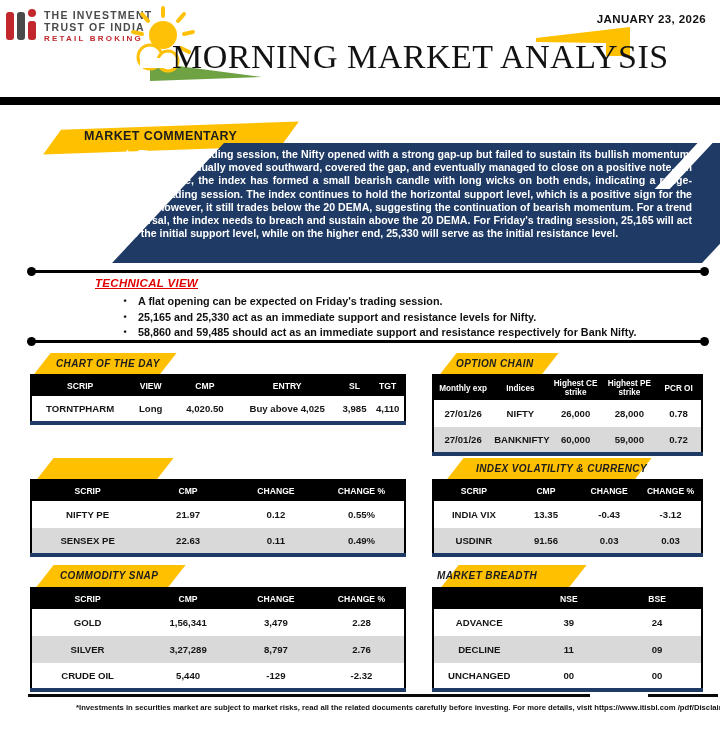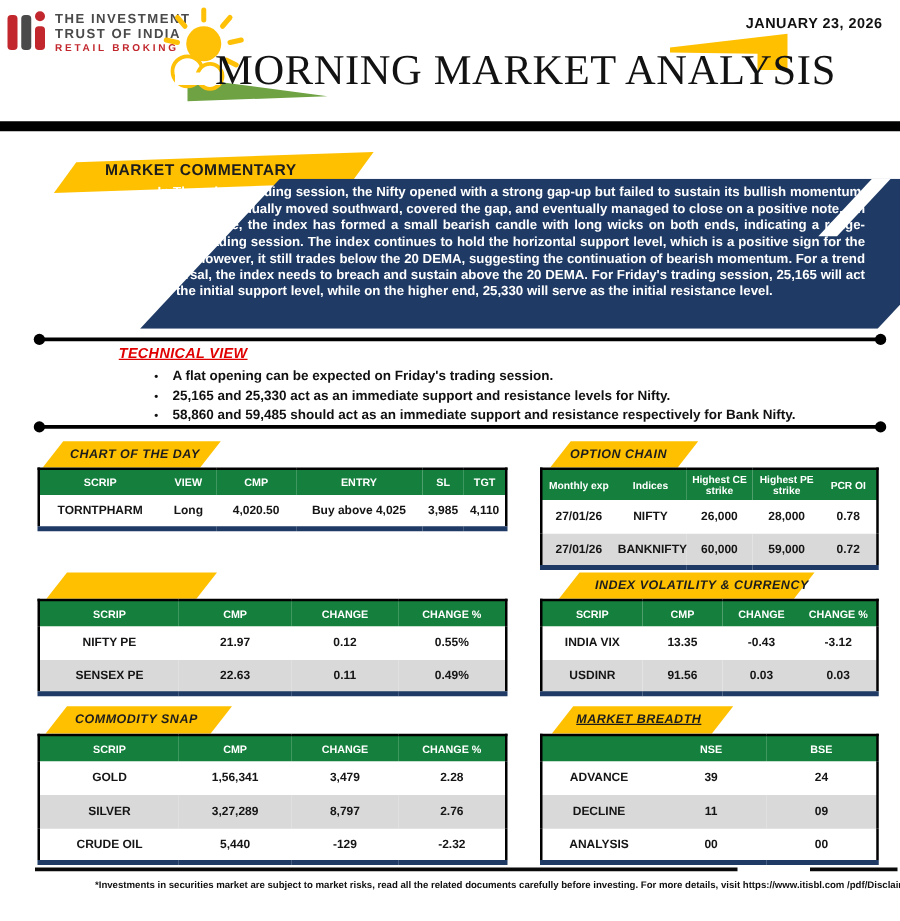--- a/index.html
+++ b/index.html
@@ -41,21 +41,21 @@
   .bullet-row { display:flex; line-height:15.6px; font-size:10.8px; font-weight:bold; color:#111; }
   .bdot { width:26px; text-align:center; font-size:9px; }
 
   
   .ribbon { position:absolute; height:22px; background:#FFC000; transform:skewX(-38deg); }
   .ribbon-label { position:absolute; font-size:10px; font-weight:bold; font-style:italic; color:#1c1c1c; letter-spacing:0.4px; white-space:nowrap; }
 
   
   table.sec { position:absolute; border-collapse:collapse; table-layout:fixed; background:#fff;
     border:2px solid #000; border-bottom:4px solid #1F3A64; }
-  table.sec th { background:#15803d; color:#fff; font-size:8.6px; font-weight:bold; text-align:center; vertical-align:middle; padding:5px 2px; }
+  table.sec th { background:#000000; color:#fff; font-size:8.6px; font-weight:bold; text-align:center; vertical-align:middle; padding:5px 2px; }
   table.sec td { font-size:9.6px; font-weight:bold; color:#151515; text-align:center; vertical-align:middle; height:27px; padding:0 2px; }
   table.sec tbody tr:nth-child(even) td { background:#D9D9D9; }
   table.t-chart  th:nth-child(1){width:26%} table.t-chart th:nth-child(2){width:12%}
   table.t-chart  th:nth-child(3){width:17%} table.t-chart th:nth-child(4){width:27%}
   table.t-chart  th:nth-child(5){width:9%}  table.t-chart th:nth-child(6){width:9%}
   table.t-opt th:nth-child(1){width:22%} table.t-opt th:nth-child(2){width:21%}
   table.t-opt th:nth-child(3){width:20%} table.t-opt th:nth-child(4){width:20%}
   table.t-opt th:nth-child(5){width:17%}
   table.t-opt th { font-size:8.2px; padding:3px 1px; }
   table.t-std th:nth-child(1){width:30%} table.t-std th:nth-child(2){width:24%}
@@ -143,21 +143,21 @@
   <div class="ribbon" style="left:45px;  top:458px; width:120px;"></div>
   <div class="ribbon-label" style="left:58px;  top:463px;margin-top:17px;">INDEX PE</div>
 
   <div class="ribbon" style="left:455px; top:458px; width:188px;"></div>
   <div class="ribbon-label" style="left:476px; top:463px;">INDEX VOLATILITY &amp; CURRENCY</div>
 
   <div class="ribbon" style="left:45px;  top:565px; width:132px;"></div>
   <div class="ribbon-label" style="left:60px;  top:570px;">COMMODITY SNAP</div>
 
   <div class="ribbon" style="left:450px; top:565px; width:128px;"></div>
-  <div class="ribbon-label" style="left:461px; top:570px;text-decoration:underline;">MARKET BREADTH</div>
+  <div class="ribbon-label" style="left:437px; top:570px;">MARKET BREADTH</div>
 
   <table class="sec t-chart" style="left:30px; top:374px; width:376px;">
       <thead>
         <tr>
           <th>SCRIP</th>
           <th>VIEW</th>
           <th>CMP</th>
           <th>ENTRY</th>
           <th>SL</th>
           <th>TGT</th>
@@ -297,21 +297,21 @@
           <td>ADVANCE</td>
           <td>39</td>
           <td>24</td>
         </tr>
         <tr>
           <td>DECLINE</td>
           <td>11</td>
           <td>09</td>
         </tr>
         <tr>
-          <td>ANALYSIS</td>
+          <td>UNCHANGED</td>
           <td>00</td>
           <td>00</td>
         </tr>
       </tbody>
     </table>
 
   <div class="fline fl1"></div>
   <div class="fline fl2"></div>
   <div class="disclaimer">*Investments  in securities  market are subject  to market risks, read all the related  documents  carefully before  investing.  For more details,  visit https://www.itisbl.com /pdf/Disclaimer.pdf</div>
 

